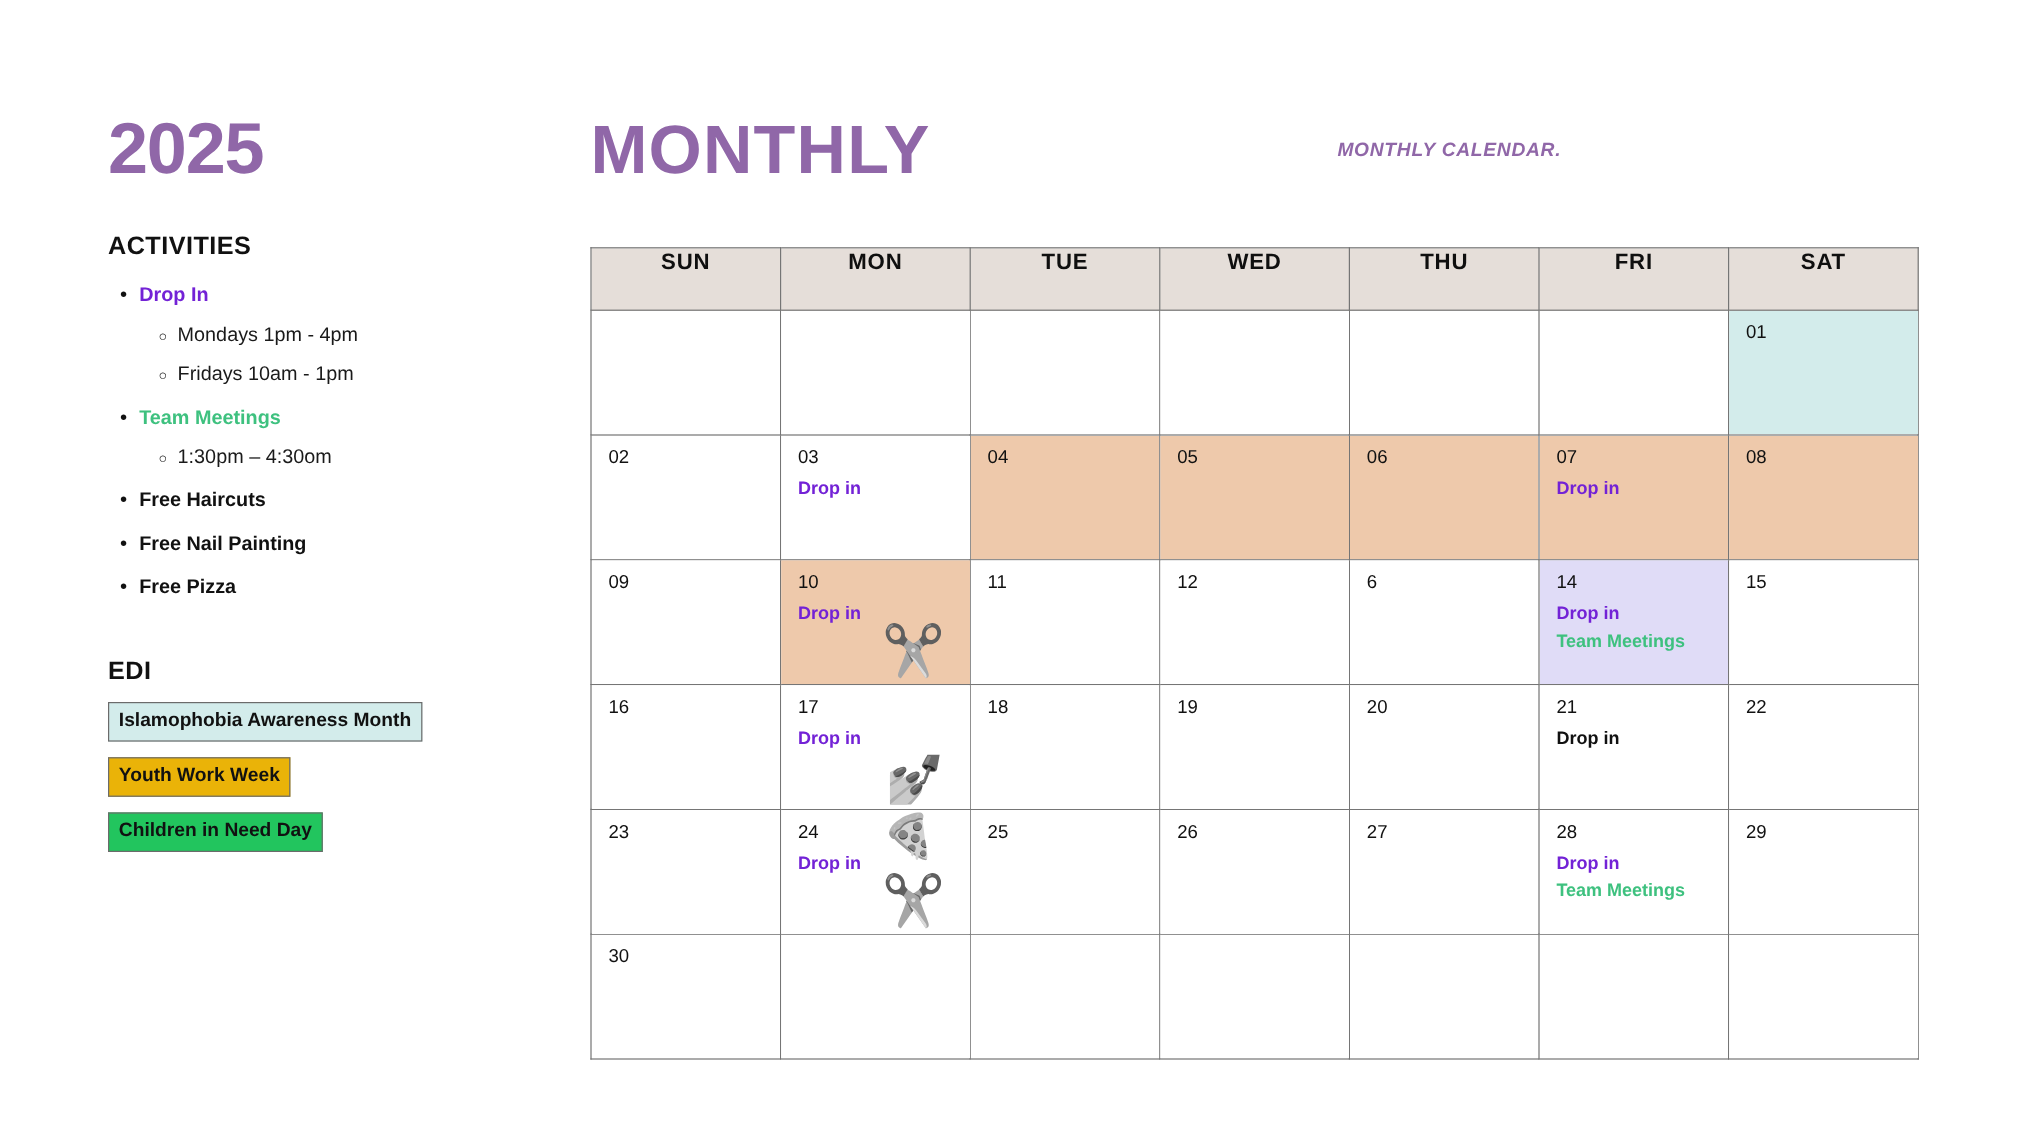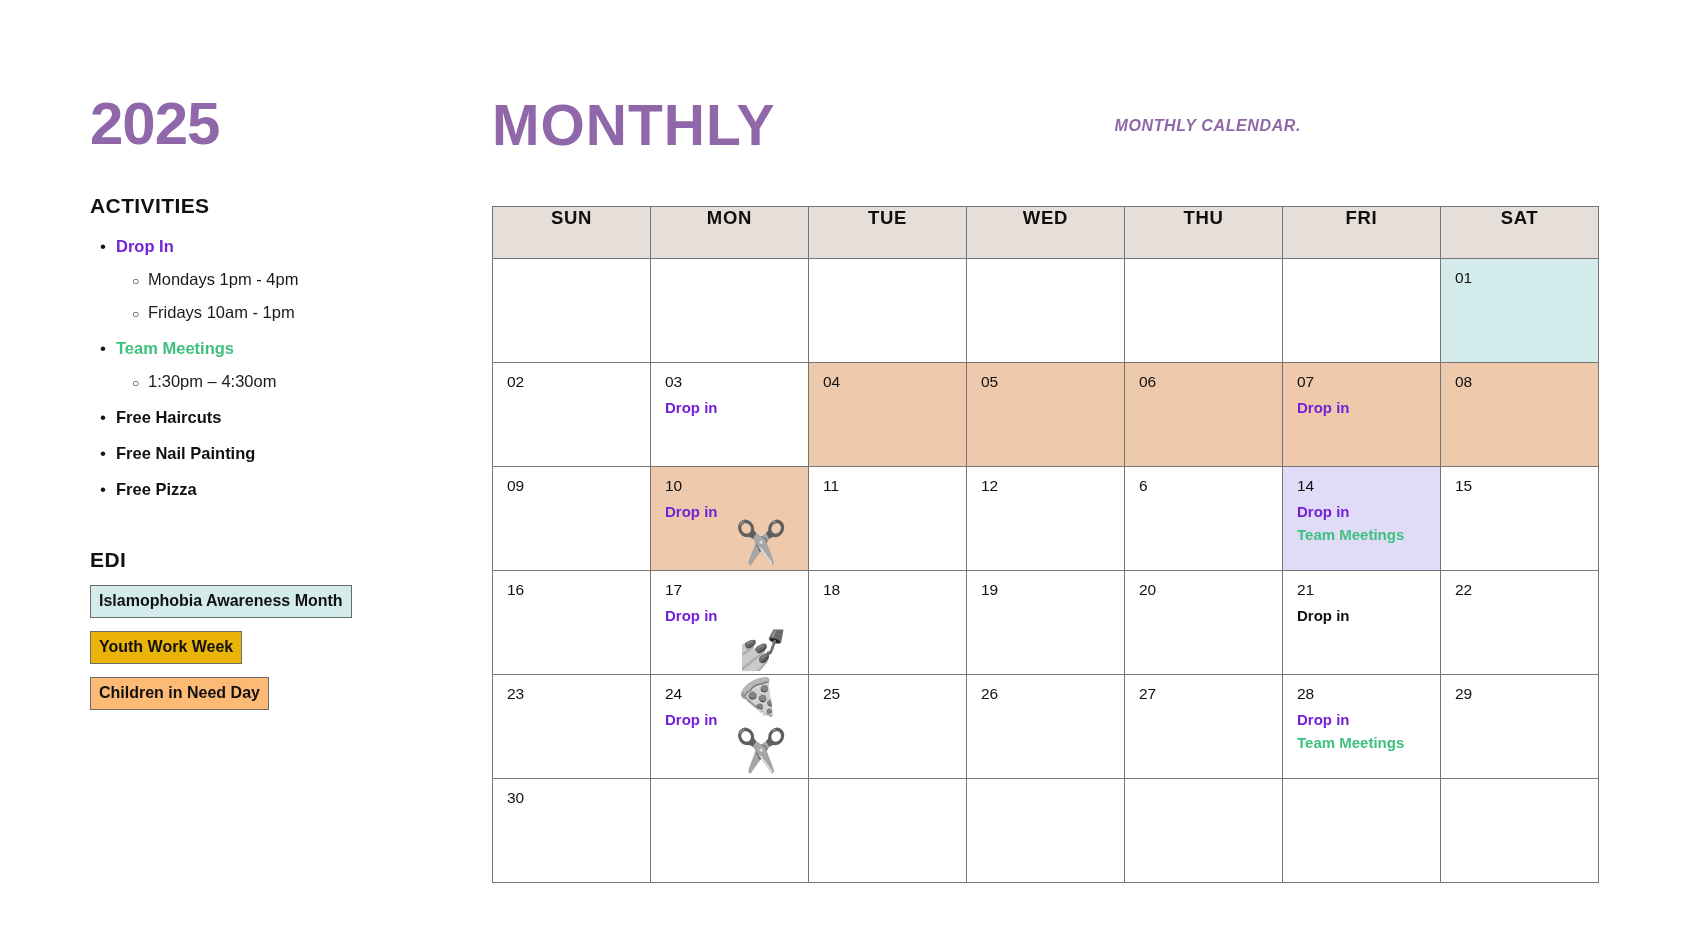--- a/index.html
+++ b/index.html
@@ -243,21 +243,21 @@
             <span class="txt black">Free Pizza</span>
           </div>
         </li>
       </ul>
 
     <div class="edi-block">
       <div class="edi-title">EDI</div>
       <div id="edi-tags">
           <div class="edi-tag-wrap"><span class="edi-tag" style="background: rgb(211, 236, 235);">Islamophobia Awareness Month</span></div>
           <div class="edi-tag-wrap"><span class="edi-tag" style="background: #eab308;">Youth Work Week</span></div>
-          <div class="edi-tag-wrap"><span class="edi-tag" style="background: #fdba74;">Children in Need Day</span></div>
+          <div class="edi-tag-wrap"><span class="edi-tag" style="background: #22c55e;">Children in Need Day</span></div>
         </div>
     </div>
   </div>
 
   <div class="month-title">MONTHLY</div>
   <div class="cal-kicker">MONTHLY CALENDAR.</div>
 
   <table class="cal">
     <thead>
       <tr id="weekday-row">

